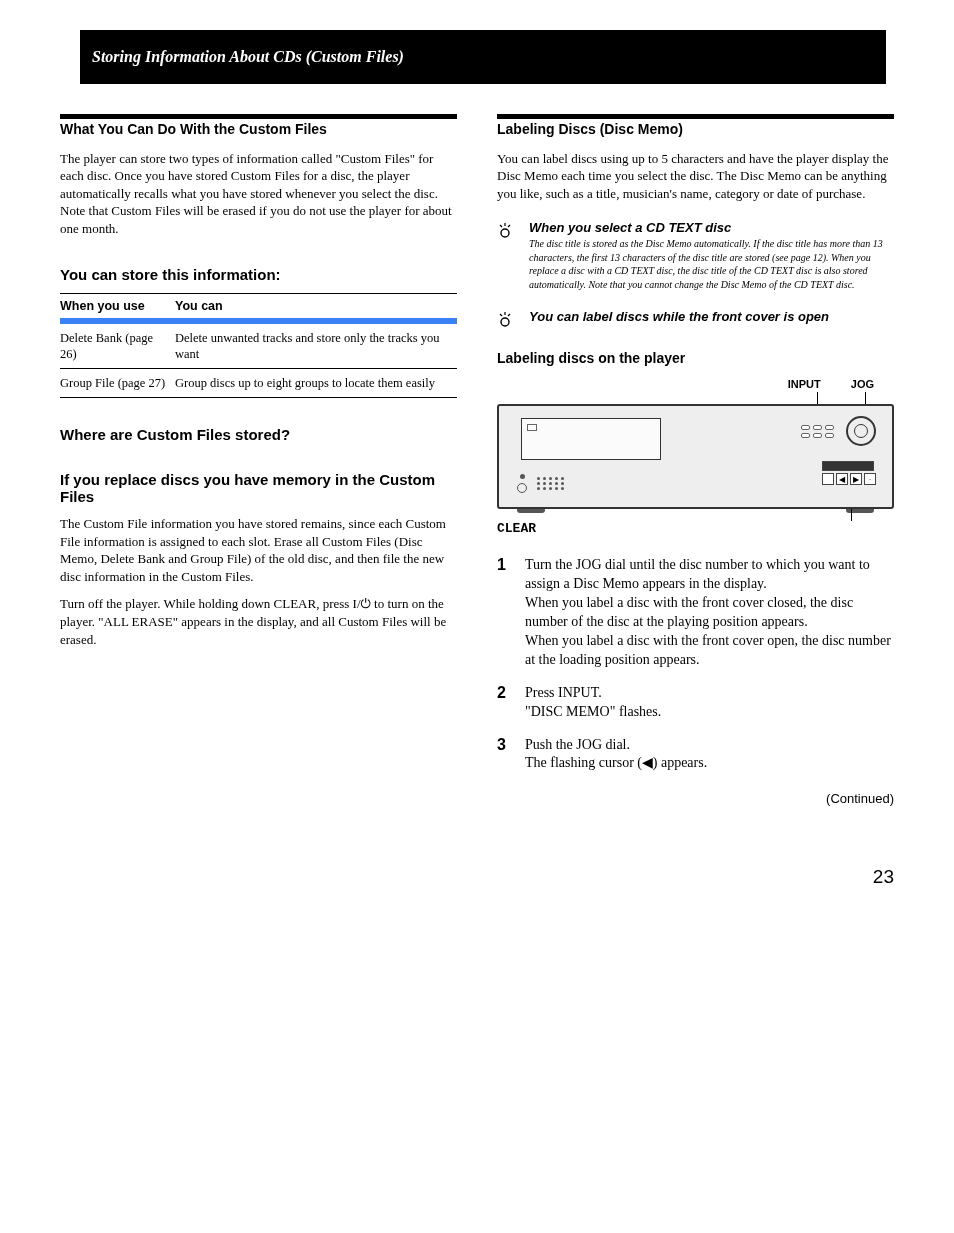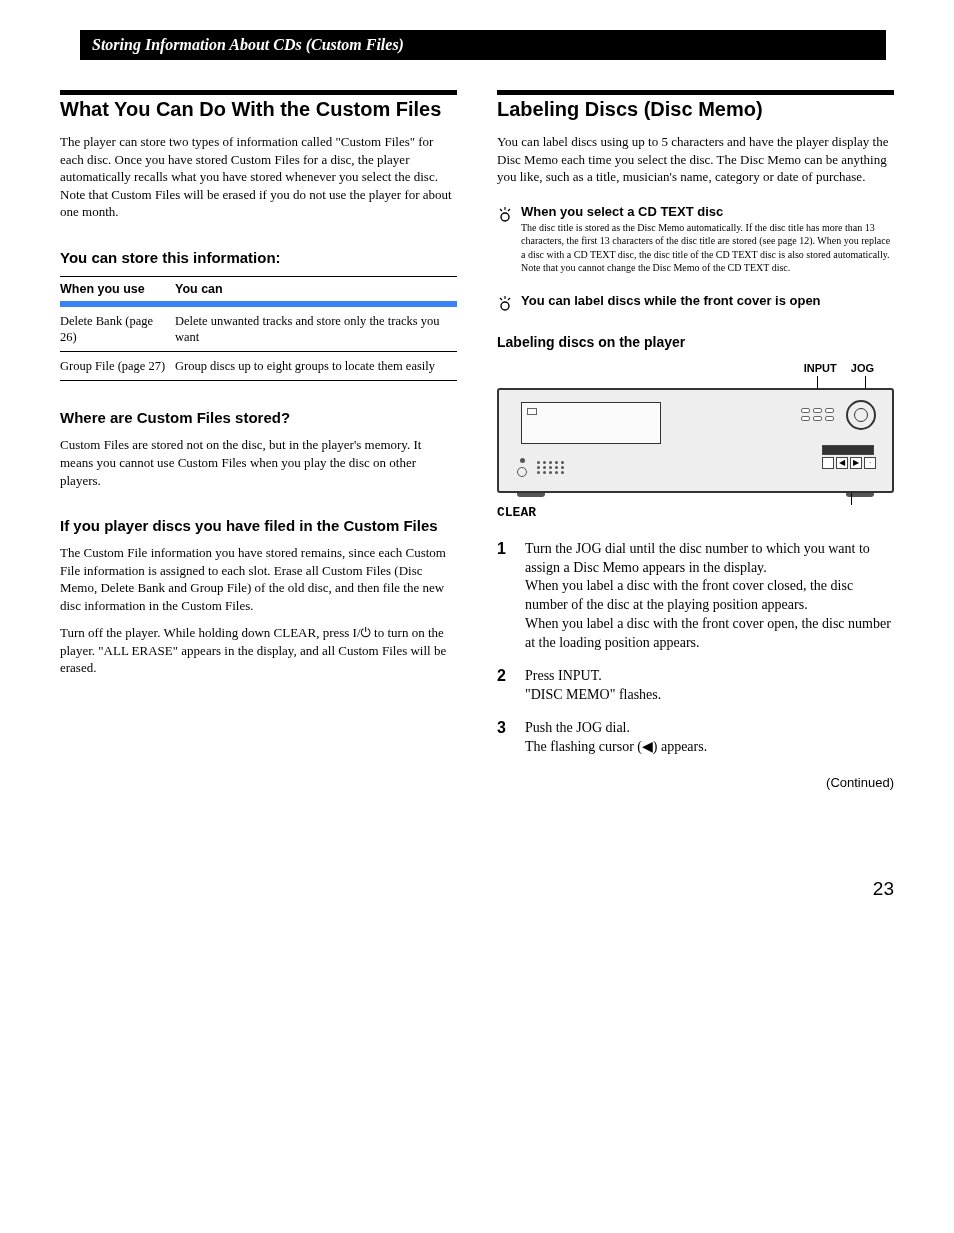--- a/index.html
+++ b/index.html
@@ -8,21 +8,21 @@
       background: #fff;
       padding: 30px 60px 30px 60px;
       max-width: 954px;
       margin: 0 auto;
       font-size: 14px;
       color: #000;
     }
     .chapter-header {
       background: #000;
       color: #fff;
-      padding: 6px 12px;
+      padding: 18px 12px;
       font-weight: bold;
       font-style: italic;
       font-size: 16px;
       margin-bottom: 30px;
       margin-left: 20px;
       margin-right: 8px;
     }
     .columns {
       display: flex;
       gap: 40px;
@@ -32,21 +32,21 @@
       min-width: 0;
     }
     .section-rule {
       height: 5px;
       background: #000;
       margin-bottom: 2px;
     }
     h1 {
       font-family: Arial, Helvetica, sans-serif;
       font-weight: bold;
-      font-size: 20px;
+      font-size: 14px;
       margin-bottom: 12px;
       line-height: 1.2;
     }
     h2 {
       font-family: Arial, Helvetica, sans-serif;
       font-weight: bold;
       font-size: 15px;
       margin-top: 28px;
       margin-bottom: 10px;
     }
@@ -77,23 +77,24 @@
       font-weight: bold;
     }
     table td {
       border-bottom: 1px solid #000;
       padding: 6px 8px 6px 0;
       vertical-align: top;
       line-height: 1.3;
     }
     .tip {
       display: flex;
-      gap: 8px;
+      gap: 16px;
       margin-top: 18px;
       margin-bottom: 8px;
+      font-style: italic;
     }
     .tip-icon {
       flex: 0 0 16px;
       font-size: 14px;
       line-height: 1;
       padding-top: 2px;
     }
     .tip-body { flex: 1; }
     .tip-title {
       font-family: Arial, Helvetica, sans-serif;
@@ -105,21 +106,21 @@
       font-size: 10px;
       line-height: 1.35;
     }
     .figure {
       margin-top: 12px;
       margin-bottom: 20px;
     }
     .figure-labels-top {
       display: flex;
       justify-content: flex-end;
-      gap: 14px;
+      gap: 30px;
       font-family: Arial, Helvetica, sans-serif;
       font-size: 11px;
       font-weight: bold;
       padding-right: 20px;
       margin-bottom: 2px;
     }
     .figure-lines-top { position: relative; height: 12px; }
     .vline { position: absolute; width: 1px; background: #000; height: 12px; top: 0; }
     .device {
       border: 2px solid #333;
@@ -152,21 +153,21 @@
     .pbtn{border:1px solid #444;background:#fff;width:12px;height:12px;font-size:8px;display:flex;align-items:center;justify-content:center;}
     .device-feet{position:absolute;left:0;right:0;bottom:-6px;display:flex;justify-content:space-between;padding:0 18px;}
     .foot{width:28px;height:4px;background:#555;border-radius:0 0 3px 3px;}
     .figure-lines-bottom { position:relative; height:12px;}
     .figure-label-bottom{ text-align:left; font-family:Liberation Mono, monospace;font-size:13px;font-weight:bold; padding-right:12px;}
     ol { list-style: none; counter-reset: step; padding: 0; }
     ol li { display:flex; gap:14px; margin-bottom:14px; }
     ol li .step-num { font-family: Arial, Helvetica, sans-serif; font-weight: bold; font-size: 16px; flex: 0 0 14px; }
     ol li .step-body { flex: 1; font-size: 14px; line-height: 1.35; }
     .continued { text-align: right; font-family: Arial, Helvetica, sans-serif; font-size: 13px; margin-top: 18px; }
-    .page-num { text-align: right; font-family: Arial, Helvetica, sans-serif; font-size: 19px; margin-top: 88px; }
+    .page-num { text-align: right; font-family: Arial, Helvetica, sans-serif; font-size: 19px; margin-top: 60px; }
   </style>
 </head>
 <body>
 
 <div class="chapter-header">Storing Information About CDs (Custom Files)</div>
 
 <div class="columns">
 
   <div class="col">
     <div class="section-rule"></div>
@@ -187,23 +188,22 @@
           <td>Delete unwanted tracks and store only the tracks you want</td>
         </tr>
         <tr>
           <td>Group File (page 27)</td>
           <td>Group discs up to eight groups to locate them easily</td>
         </tr>
       </tbody>
     </table>
 
     <h2>Where are Custom Files stored?</h2>
-    <p>Custom Files are stored not on the disc, but in the player's memory. It means you cannot use Custom Files when you play the disc on other players.</p>
-
-    <h2>If you player discs you have filed in the Custom Files</h2>
+
+    <h2>If you replace discs you have memory in the Custom Files</h2>
     <p>The Custom File information you have stored remains, since each Custom File information is assigned to each slot. Erase all Custom Files (Disc Memo, Delete Bank and Group File) of the old disc, and then file the new disc information in the Custom Files.</p>
 
     <p>Turn off the player. While holding down CLEAR, press I/⏻ to turn on the player. "ALL ERASE" appears in the display, and all Custom Files will be erased.</p>
   </div>
 
   <div class="col">
     <div class="section-rule"></div>
     <h1>Labeling Discs (Disc Memo)</h1>
     <p>You can label discs using up to 5 characters and have the player display the Disc Memo each time you select the disc. The Disc Memo can be anything you like, such as a title, musician's name, category or date of purchase.</p>
 

